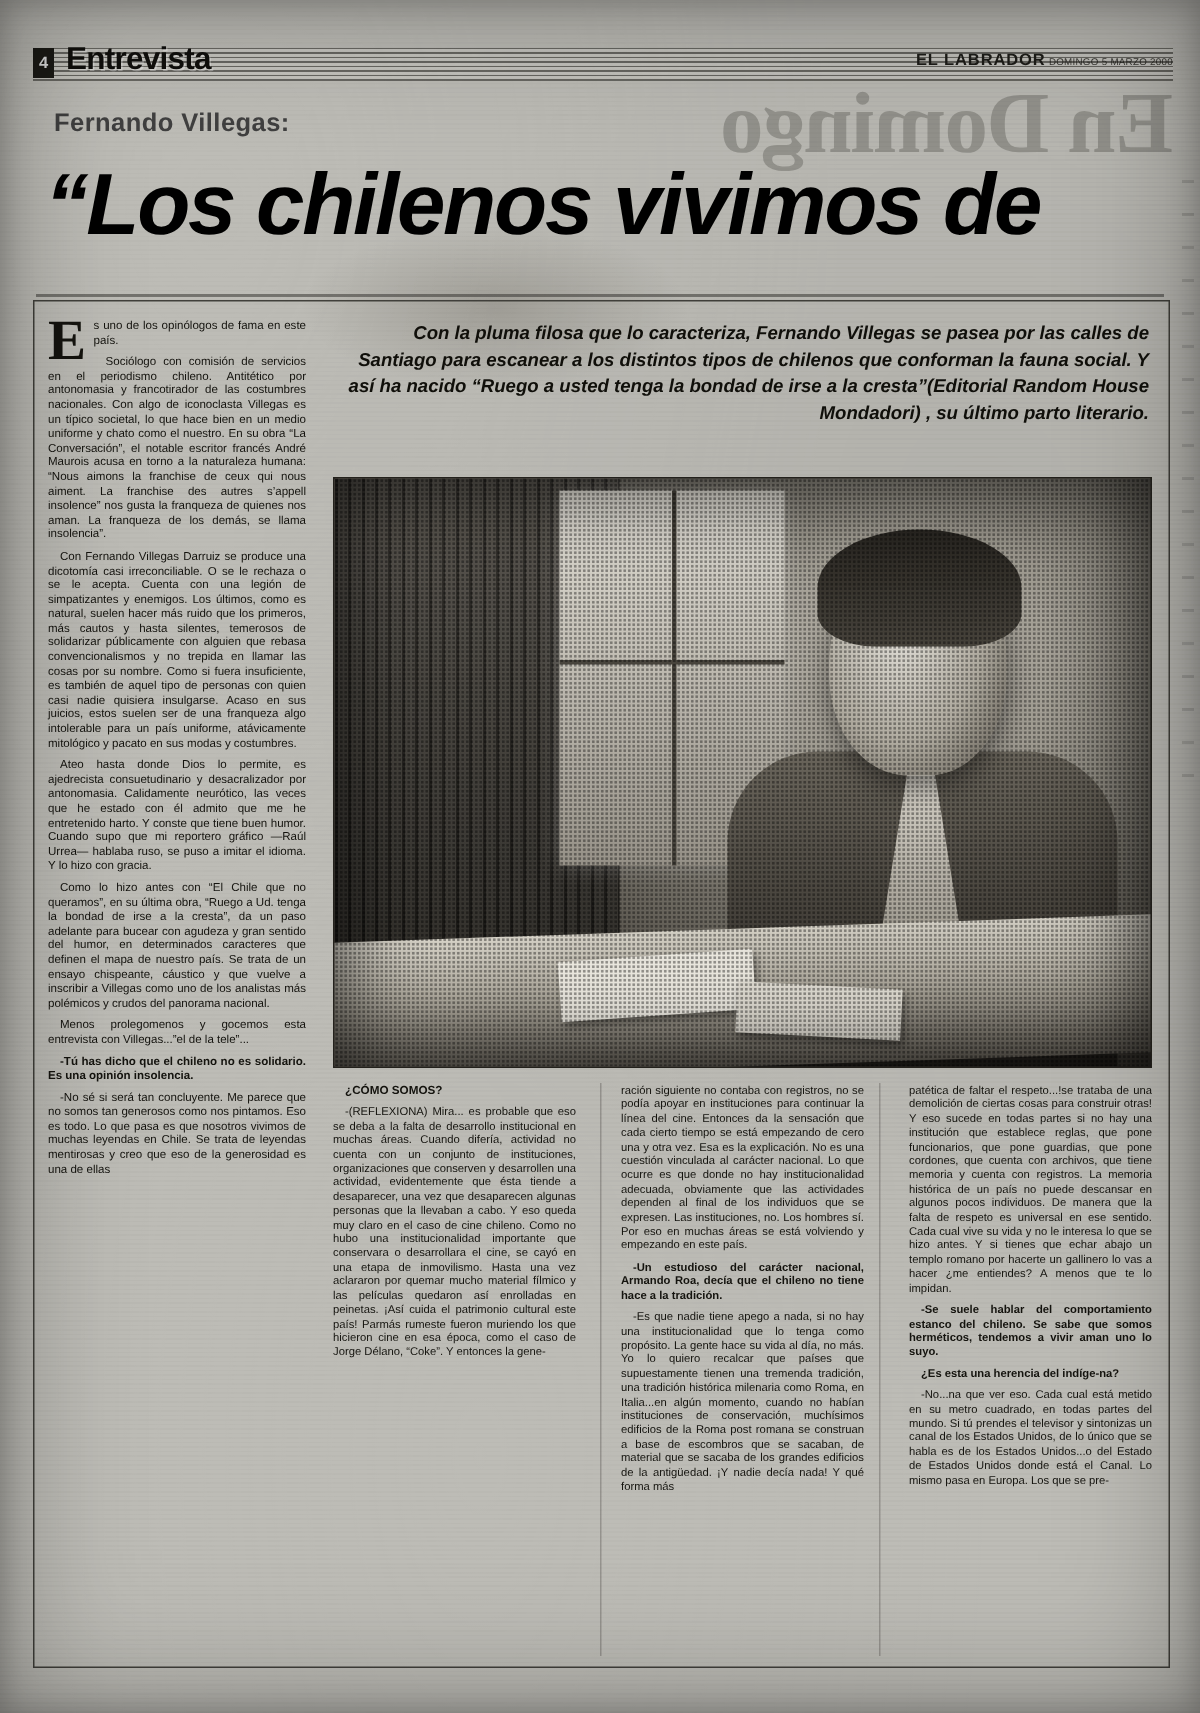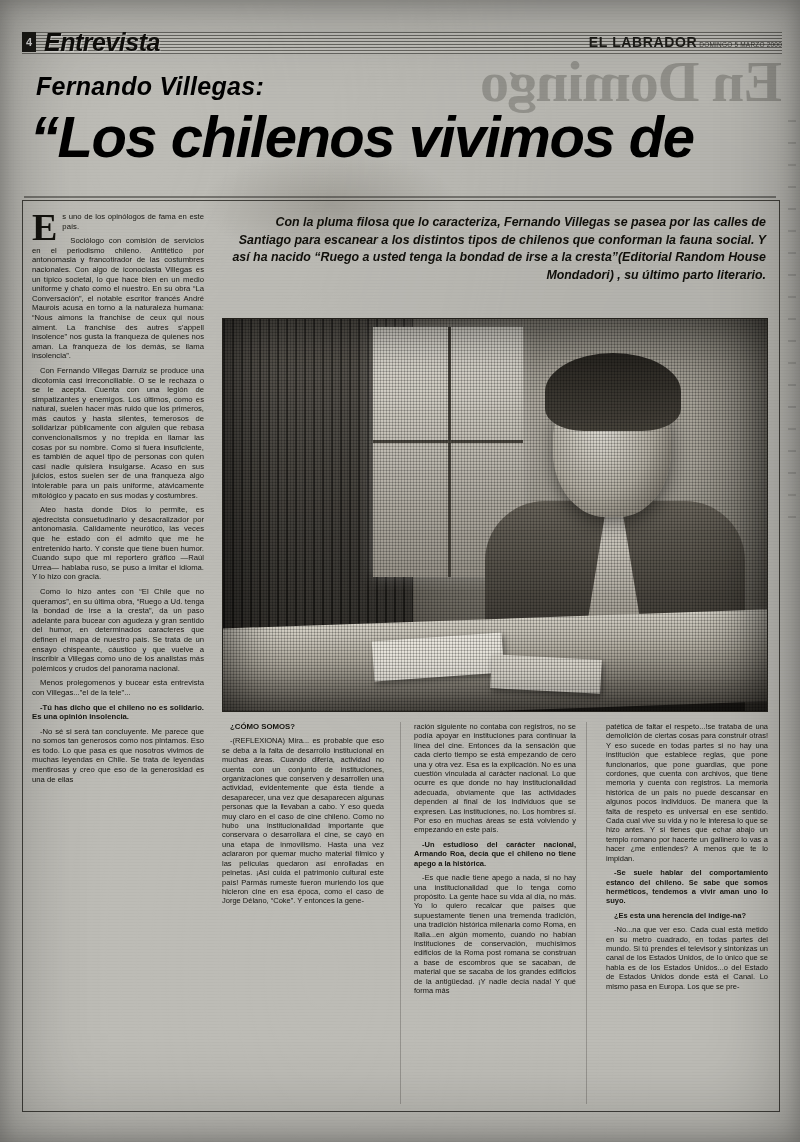--- a/index.html
+++ b/index.html
@@ -55,38 +55,37 @@
     color: #ddd;
     font-size: 11px;
     font-weight: bold;
     text-align: center;
     line-height: 20px;
   }
   .mast-title {
     position: absolute; left: 22px; top: 0px;
     font-family: "Liberation Sans", sans-serif;
     font-weight: bold;
-    font-style: italic;
-    font-size: 25px;
+    font-size: 21px;
     letter-spacing: -0.5px;
     color: #100f0c;
     text-shadow: 1px 1px 0 rgba(255,255,255,.35);
     background: linear-gradient(180deg, rgba(189,188,182,.0), rgba(189,188,182,.0));
   }
   .mast-right {
     position: absolute; right: 0; top: 6px;
     text-align: right;
     font-size: 7px;
     letter-spacing: .2px;
     color: #1d1c18;
     white-space: nowrap;
   }
   .mast-right .pub {
     font-weight: bold;
-    font-size: 14px;
+    font-size: 11px;
     letter-spacing: .6px;
   }
   .mast-right .date { font-size: 6.5px; letter-spacing:.2px; opacity:.85;}
 
   
   .ghost {
     position: absolute;
     right: 18px; top: 48px;
     font-family: "Liberation Serif", serif;
     font-weight: bold;
@@ -105,25 +104,24 @@
     background: radial-gradient(ellipse at center, rgba(90,85,75,.28), rgba(90,85,75,0) 70%);
     z-index: 1;
     pointer-events:none;
   }
 
   
   .kicker {
     position: absolute;
     left: 36px; top: 72px;
     font-family: "Liberation Sans", sans-serif;
-    font-style: italic;
-    font-weight: bold;
-    font-size: 25px;
+    font-weight: bold;
+    font-size: 17px;
     letter-spacing: .3px;
-    color: #000000;
+    color: #404040;
     z-index: 5;
   }
   .headline {
     position: absolute;
     left: 30px; top: 108px;
     right: 10px;
     font-family: "Liberation Sans", sans-serif;
     font-style: italic;
     font-weight: bold;
     font-size: 58px;
@@ -329,21 +327,21 @@
   <div class="rule-top"></div>
 
   <div class="frame"></div>
 
   <div class="col-intro">
     <p class="first"><span class="dropcap">E</span><span>s uno de los opinólogos de fama en este país.</span></p>
     <p>Sociólogo con comisión de servicios en el periodismo chileno. Antitético por antonomasia y francotirador de las costumbres nacionales. Con algo de iconoclasta Villegas es un típico societal, lo que hace bien en un medio uniforme y chato como el nuestro. En su obra “La Conversación”, el notable escritor francés André Maurois acusa en torno a la naturaleza humana: “Nous aimons la franchise de ceux qui nous aiment. La franchise des autres s’appell insolence” nos gusta la franqueza de quienes nos aman. La franqueza de los demás, se llama insolencia”.</p>
     <p>Con Fernando Villegas Darruiz se produce una dicotomía casi irreconciliable. O se le rechaza o se le acepta. Cuenta con una legión de simpatizantes y enemigos. Los últimos, como es natural, suelen hacer más ruido que los primeros, más cautos y hasta silentes, temerosos de solidarizar públicamente con alguien que rebasa convencionalismos y no trepida en llamar las cosas por su nombre. Como si fuera insuficiente, es también de aquel tipo de personas con quien casi nadie quisiera insulgarse. Acaso en sus juicios, estos suelen ser de una franqueza algo intolerable para un país uniforme, atávicamente mitológico y pacato en sus modas y costumbres.</p>
     <p>Ateo hasta donde Dios lo permite, es ajedrecista consuetudinario y desacralizador por antonomasia. Calidamente neurótico, las veces que he estado con él admito que me he entretenido harto. Y conste que tiene buen humor. Cuando supo que mi reportero gráfico —Raúl Urrea— hablaba ruso, se puso a imitar el idioma. Y lo hizo con gracia.</p>
     <p>Como lo hizo antes con “El Chile que no queramos”, en su última obra, “Ruego a Ud. tenga la bondad de irse a la cresta”, da un paso adelante para bucear con agudeza y gran sentido del humor, en determinados caracteres que definen el mapa de nuestro país. Se trata de un ensayo chispeante, cáustico y que vuelve a inscribir a Villegas como uno de los analistas más polémicos y crudos del panorama nacional.</p>
-    <p>Menos prolegomenos y bucear esta entrevista con Villegas...”el de la tele”...</p>
+    <p>Menos prolegomenos y gocemos esta entrevista con Villegas...”el de la tele”...</p>
     <p class="qa-bold">-Tú has dicho que el chileno no es solidario. Es una opinión insolencia.</p>
     <p>-No sé si será tan concluyente. Me parece que no somos tan generosos como nos pintamos. Eso es todo. Lo que pasa es que nosotros vivimos de muchas leyendas en Chile. Se trata de leyendas mentirosas y creo que eso de la generosidad es una de ellas</p>
   </div>
 
   <div class="standfirst">Con la pluma filosa que lo caracteriza, Fernando Villegas se pasea por las calles de Santiago para escanear a los distintos tipos de chilenos que conforman la fauna social. Y así ha nacido “Ruego a usted tenga la bondad de irse a la cresta”(Editorial Random House Mondadori) , su último parto literario.</div>
 
   <div class="photo">
     <div class="ph-base"></div>
     <div class="ph-wall"></div>
     <div class="ph-window"></div>
@@ -360,21 +358,21 @@
 
   <div class="cols">
 
     <div class="bodycol">
       <p class="sub-head">¿CÓMO SOMOS?</p>
       <p>-(REFLEXIONA) Mira... es probable que eso se deba a la falta de desarrollo institucional en muchas áreas. Cuando difería, actividad no cuenta con un conjunto de instituciones, organizaciones que conserven y desarrollen una actividad, evidentemente que ésta tiende a desaparecer, una vez que desaparecen algunas personas que la llevaban a cabo. Y eso queda muy claro en el caso de cine chileno. Como no hubo una institucionalidad importante que conservara o desarrollara el cine, se cayó en una etapa de inmovilismo. Hasta una vez aclararon por quemar mucho material fílmico y las películas quedaron así enrolladas en peinetas. ¡Así cuida el patrimonio cultural este país! Parmás rumeste fueron muriendo los que hicieron cine en esa época, como el caso de Jorge Délano, “Coke”. Y entonces la gene-</p>
     </div>
 
     <div class="bodycol">
       <p class="noind">ración siguiente no contaba con registros, no se podía apoyar en instituciones para continuar la línea del cine. Entonces da la sensación que cada cierto tiempo se está empezando de cero una y otra vez. Esa es la explicación. No es una cuestión vinculada al carácter nacional. Lo que ocurre es que donde no hay institucionalidad adecuada, obviamente que las actividades dependen al final de los individuos que se expresen. Las instituciones, no. Los hombres sí. Por eso en muchas áreas se está volviendo y empezando en este país.</p>
-      <p class="q">-Un estudioso del carácter nacional, Armando Roa, decía que el chileno no tiene apego a la histórica.</p>
+      <p class="q">-Un estudioso del carácter nacional, Armando Roa, decía que el chileno no tiene hace a la tradición.</p>
       <p>-Es que nadie tiene apego a nada, si no hay una institucionalidad que lo tenga como propósito. La gente hace su vida al día, no más. Yo lo quiero recalcar que países que supuestamente tienen una tremenda tradición, una tradición histórica milenaria como Roma, en Italia...en algún momento, cuando no habían instituciones de conservación, muchísimos edificios de la Roma post romana se construan a base de escombros que se sacaban, de material que se sacaba de los grandes edificios de la antigüedad. ¡Y nadie decía nada! Y qué forma más</p>
     </div>
 
     <div class="bodycol">
       <p class="noind">patética de faltar el respeto...!se trataba de una demolición de ciertas cosas para construir otras! Y eso sucede en todas partes si no hay una institución que establece reglas, que pone funcionarios, que pone guardias, que pone cordones, que cuenta con archivos, que tiene memoria y cuenta con registros. La memoria histórica de un país no puede descansar en algunos pocos individuos. De manera que la falta de respeto es universal en ese sentido. Cada cual vive su vida y no le interesa lo que se hizo antes. Y si tienes que echar abajo un templo romano por hacerte un gallinero lo vas a hacer ¿me entiendes? A menos que te lo impidan.</p>
       <p class="q">-Se suele hablar del comportamiento estanco del chileno. Se sabe que somos herméticos, tendemos a vivir aman uno lo suyo.</p>
       <p class="q">¿Es esta una herencia del indíge-na?</p>
       <p>-No...na que ver eso. Cada cual está metido en su metro cuadrado, en todas partes del mundo. Si tú prendes el televisor y sintonizas un canal de los Estados Unidos, de lo único que se habla es de los Estados Unidos...o del Estado de Estados Unidos donde está el Canal. Lo mismo pasa en Europa. Los que se pre-</p>
     </div>
 

